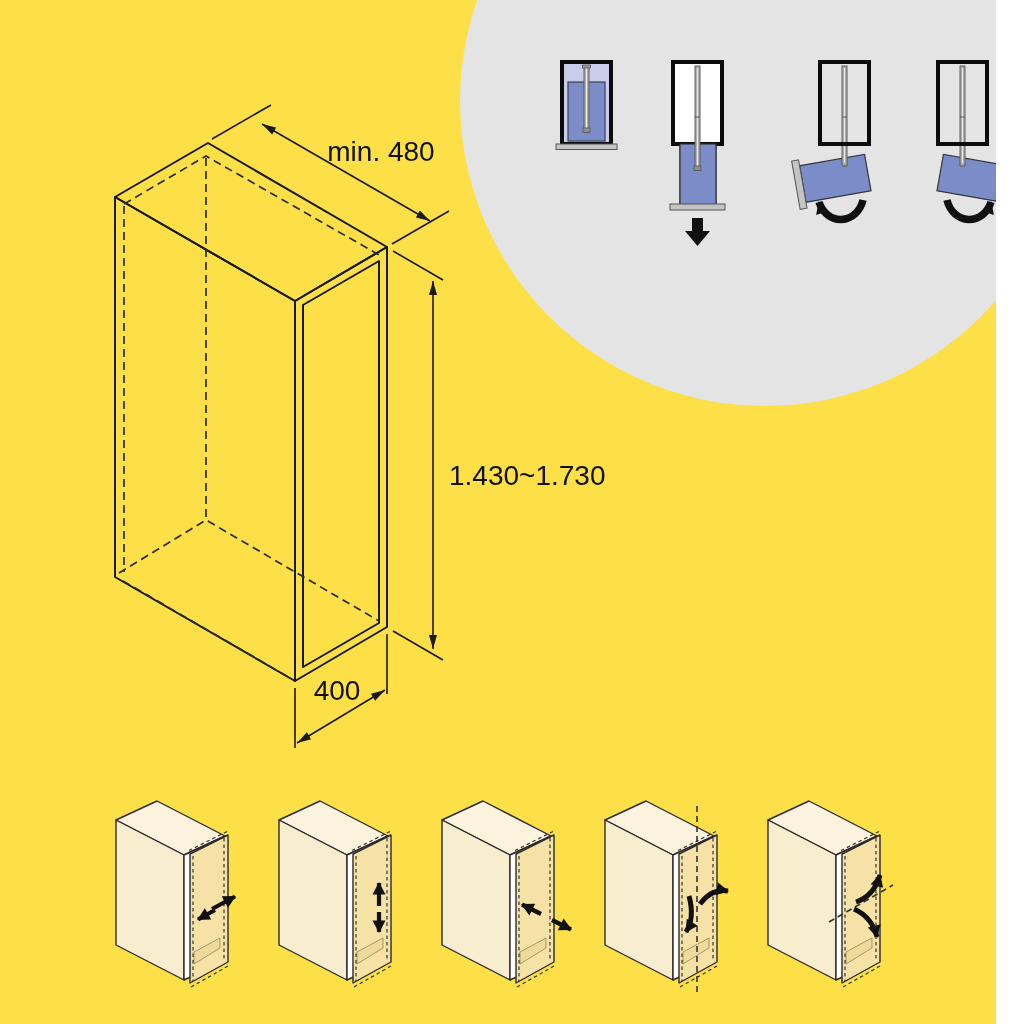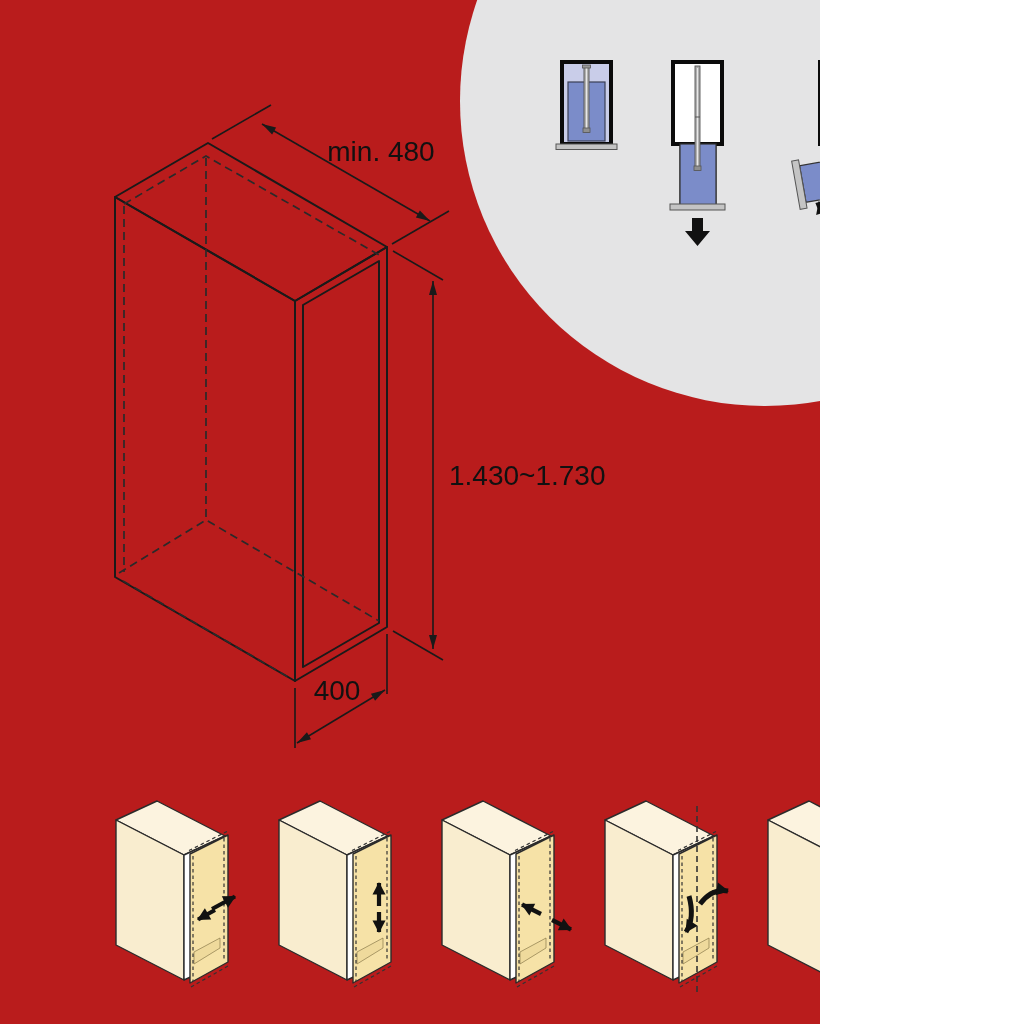--- a/index.html
+++ b/index.html
@@ -1,16 +1,16 @@
 <!DOCTYPE html>
 <html><head>
 <meta charset="utf-8">
 <style>
   html,body{margin:0;padding:0;background:#fff;}
-  .stage{position:relative;width:820px;height:1024px;background:#b91c1c;overflow:hidden;
+  .stage{position:relative;width:996px;height:1024px;background:#fde047;overflow:hidden;
          font-family:"Liberation Sans",sans-serif;}
   .steps-circle{position:absolute;left:460px;top:-204px;width:610px;height:610px;
                 border-radius:50%;background:#E4E4E5;}
   .abs{position:absolute;}
   svg{display:block;overflow:visible;}
   text{font-family:"Liberation Sans",sans-serif;fill:#111;}
   .outline{fill:none;stroke:#1a1a1a;stroke-width:2;stroke-linejoin:round;}
   .dash{fill:none;stroke:#2a2a2a;stroke-width:1.7;stroke-dasharray:8 5;}
   .dim{fill:none;stroke:#1a1a1a;stroke-width:1.6;}
   .minidash{fill:none;stroke:#333;stroke-width:1.2;stroke-dasharray:3.5 3;}

